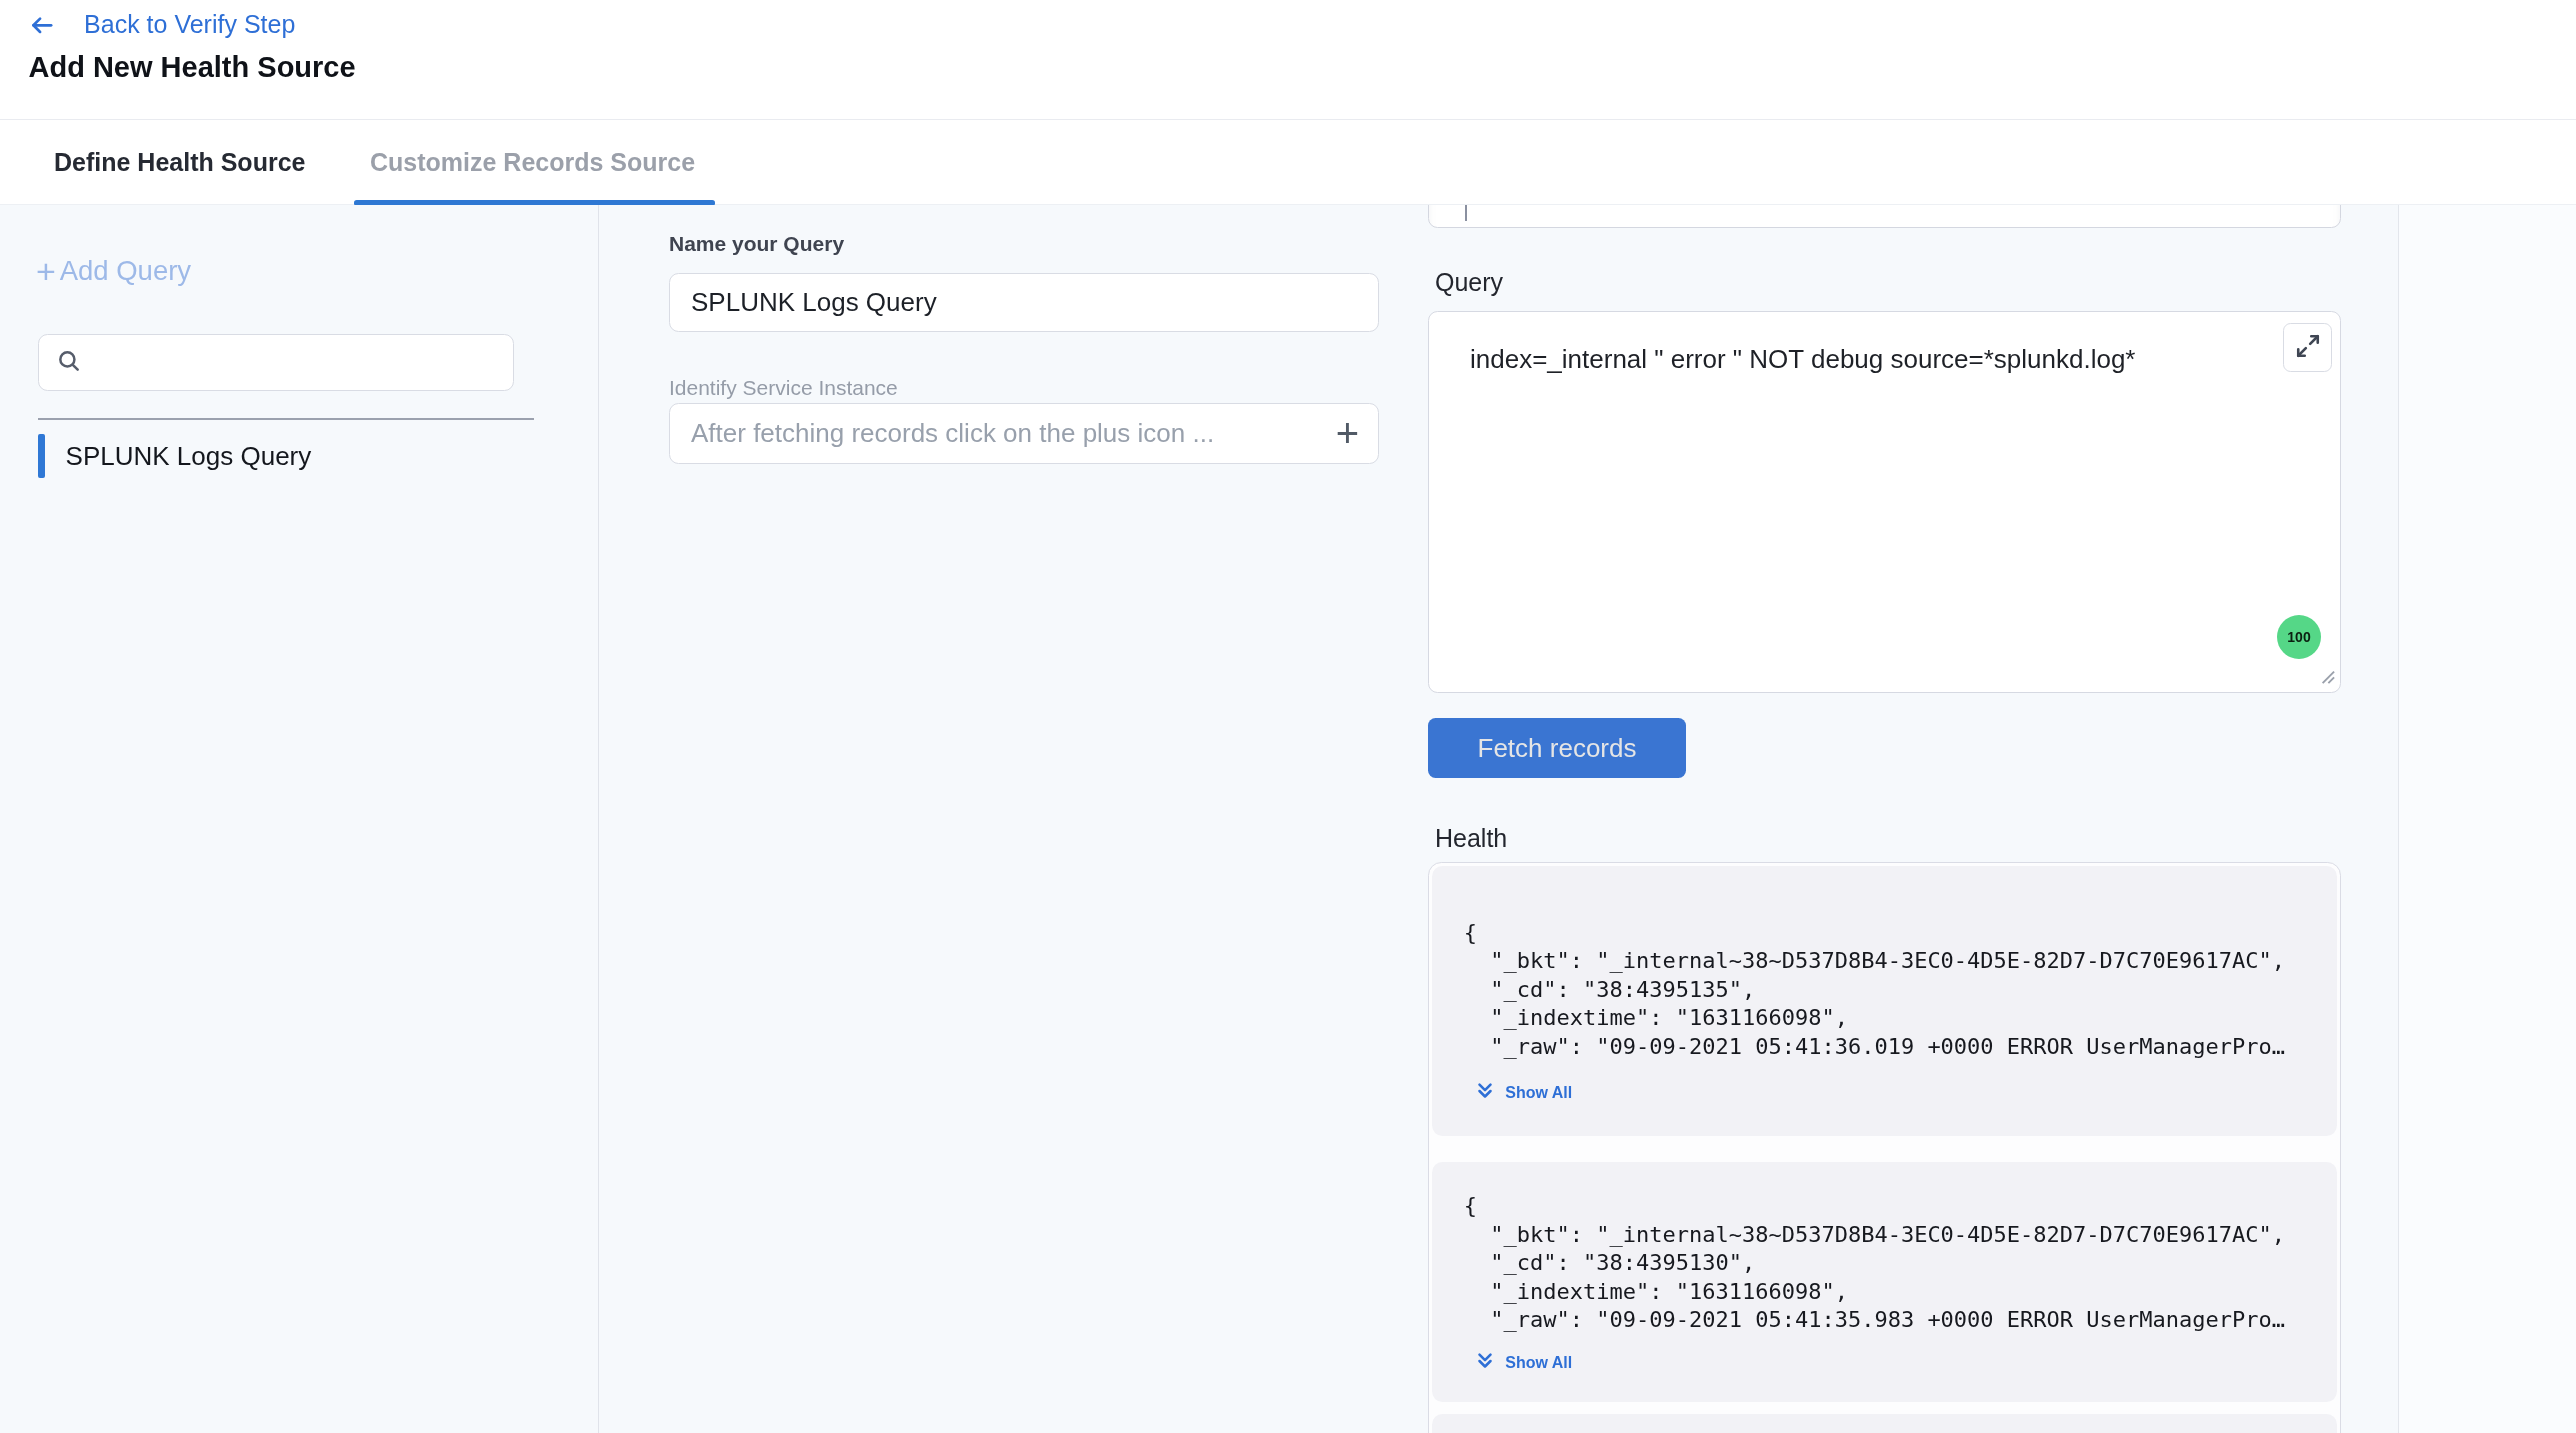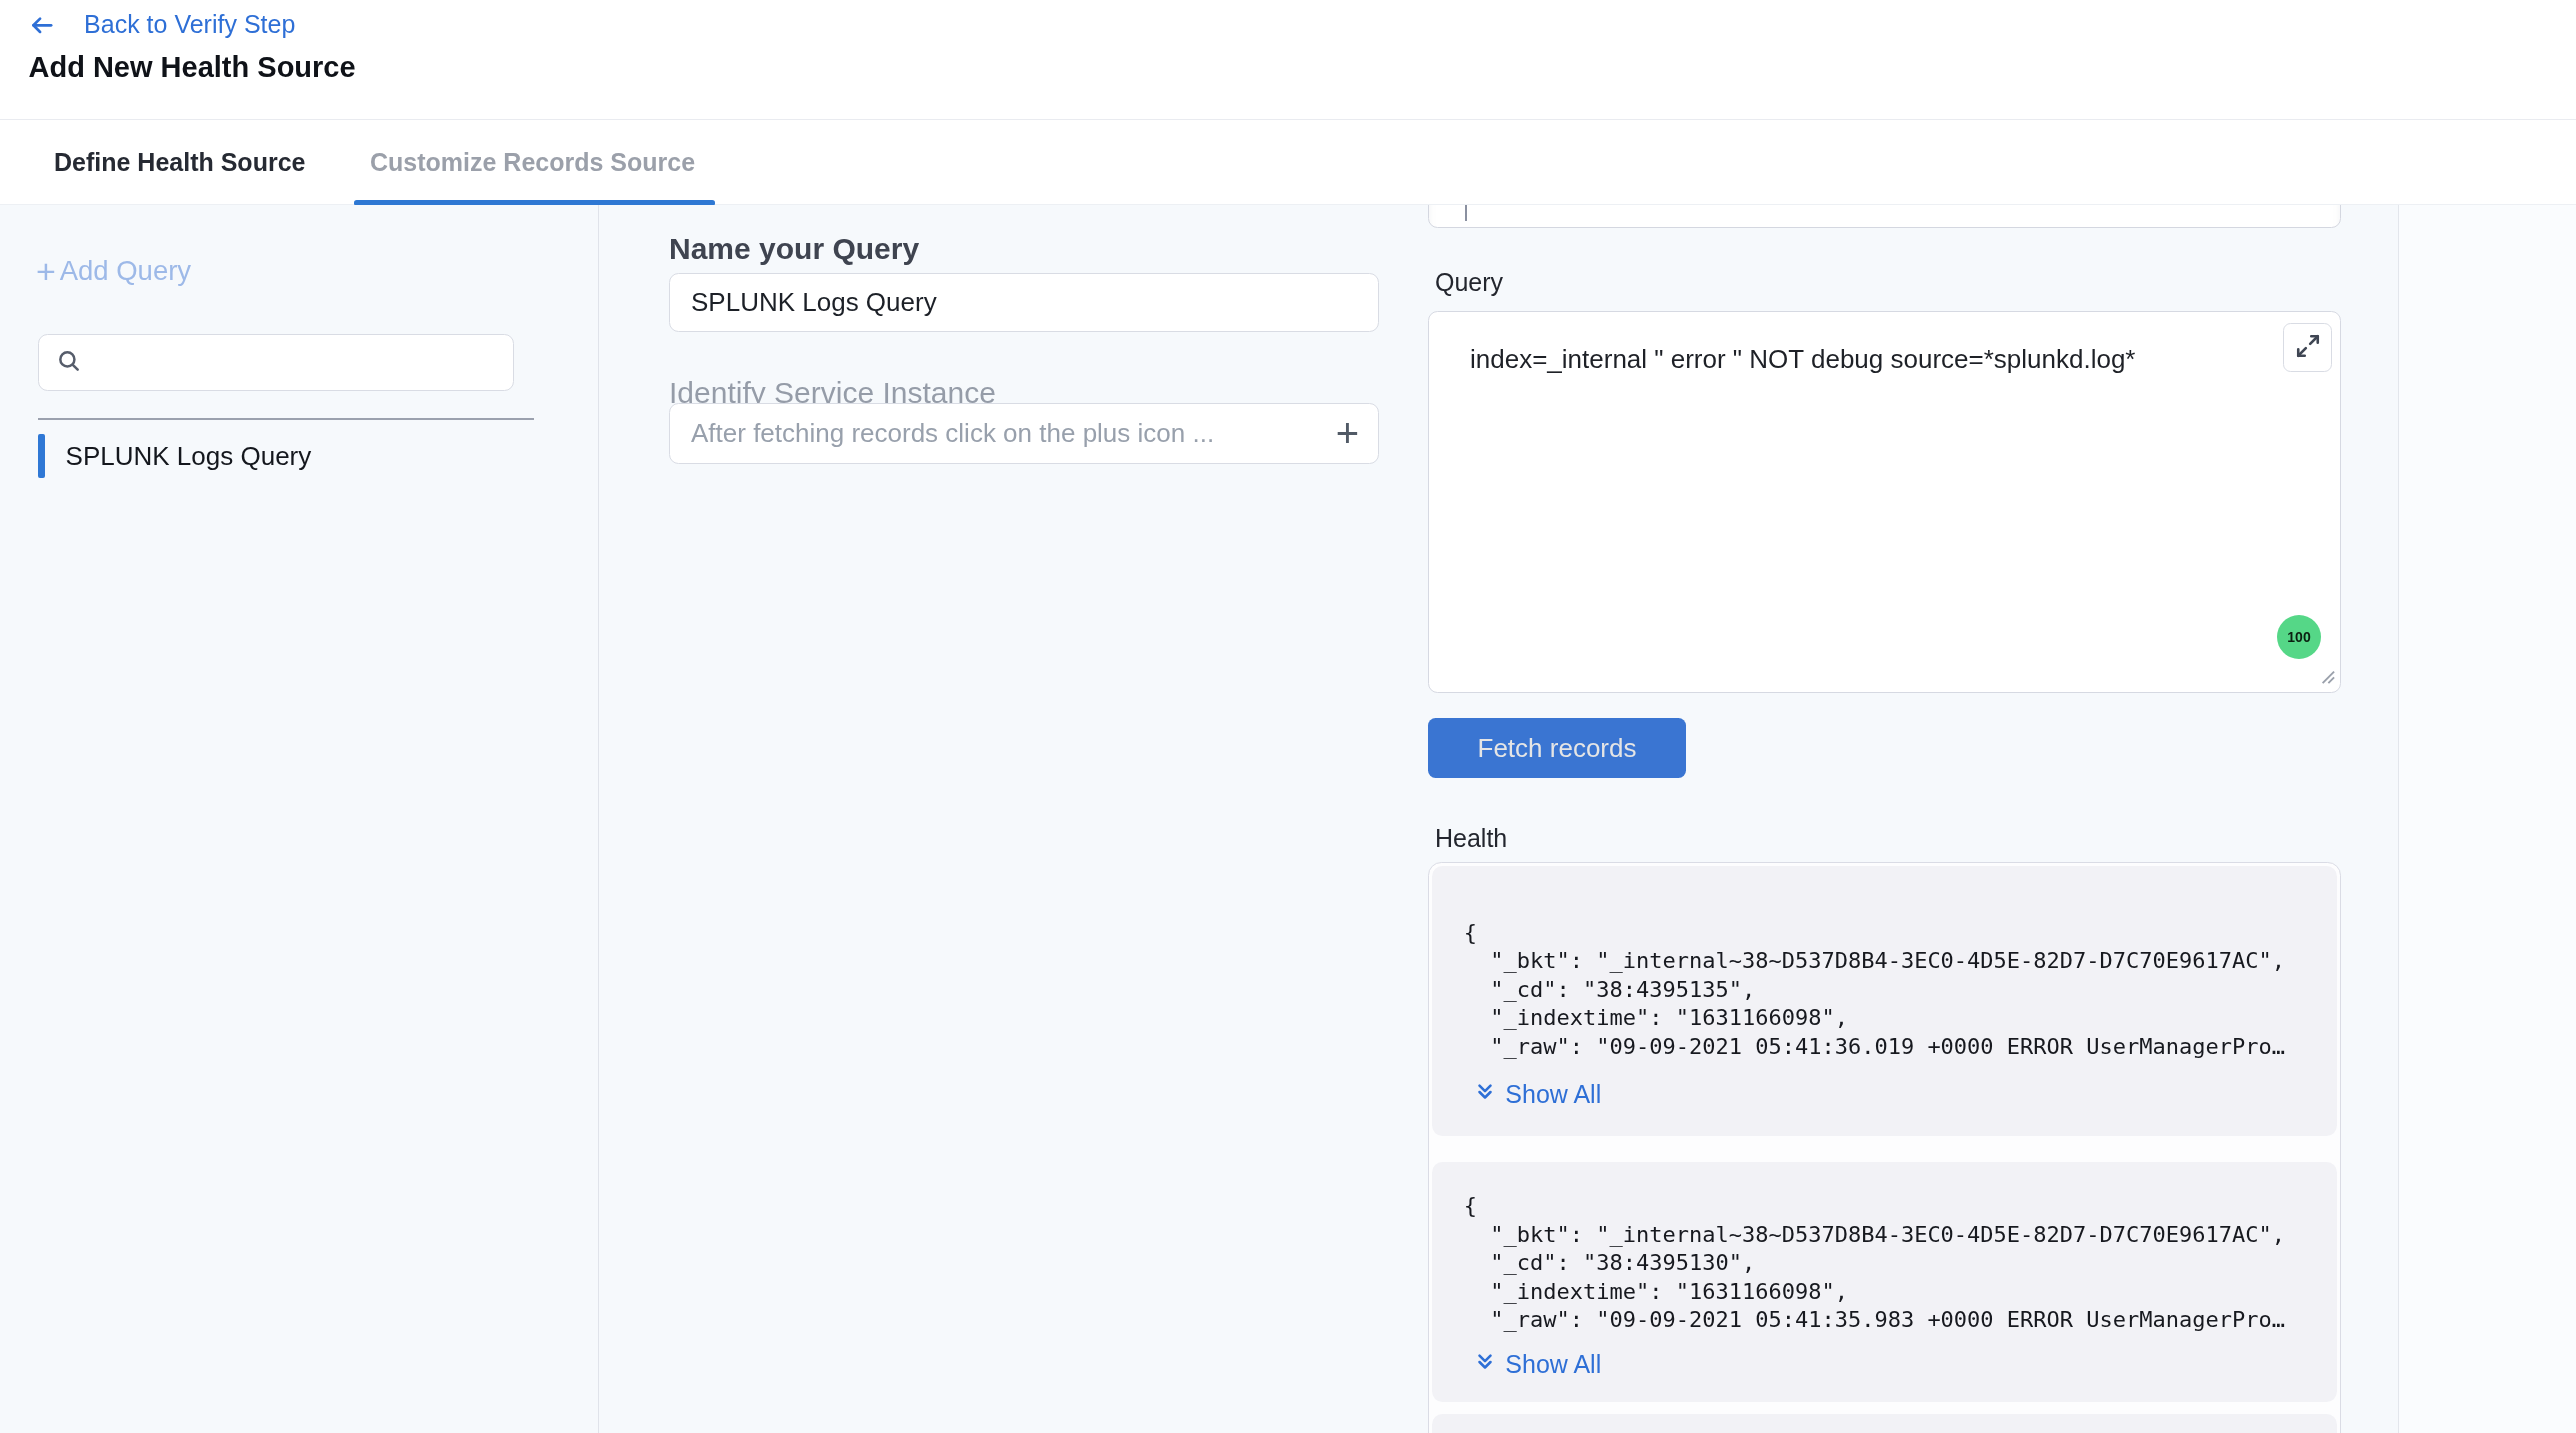--- a/index.html
+++ b/index.html
@@ -46,21 +46,21 @@
   .search-box{position:absolute;left:38px;top:129px;width:476px;height:57px;background:#fff;
     border:1.9px solid #d9dce4;border-radius:9.5px;display:flex;align-items:center;padding:0 17px;}
   .search-box input{border:none;outline:none;flex:1;font-size:25px;margin-left:13.3px;
     font-family:"Liberation Sans",sans-serif;background:transparent;}
   .sidebar-divider{position:absolute;left:38px;top:213px;width:496px;height:1.9px;background:#9ba1ae;}
   .query-item{position:absolute;left:38px;top:228px;height:46px;display:flex;align-items:center;cursor:pointer;}
   .query-item .bar{width:6.6px;height:44px;background:var(--selected-bar);border-radius:1.9px;}
   .query-item .label{margin-left:21px;font-size:26px;color:#14171d;}
 
   
-  .field-label{position:absolute;font-size:30px;font-weight:600;color:#3f4450;}
+  .field-label{position:absolute;font-size:21px;font-weight:600;color:#3f4450;}
   .field-label.muted{color:#959ca8;font-weight:500;}
   .text-input{position:absolute;background:#fff;border:1.9px solid #d9dce4;border-radius:9.5px;
     font-size:26px;color:#1c2027;padding:0 21px;font-family:"Liberation Sans",sans-serif;outline:none;}
   .si-wrap{position:absolute;left:669px;top:198px;width:710px;height:61px;background:#fff;
     border:1.9px solid #d9dce4;border-radius:9.5px;display:flex;align-items:center;}
   .si-wrap input{flex:1;border:none;outline:none;font-size:26px;padding:0 0 0 21px;
     font-family:"Liberation Sans",sans-serif;color:#1c2027;background:transparent;min-width:0;}
   .si-wrap input::placeholder{color:#98a0ac;}
   .text-input::placeholder{color:#98a0ac;}
   .si-plus{width:61px;height:100%;display:flex;align-items:center;justify-content:center;
@@ -88,21 +88,21 @@
     background:#fdfdfe;border:1.9px solid #dadce5;border-radius:13.3px;overflow:hidden;padding:2.8px;}
   .record-card{background:var(--card-bg);border-radius:10.4px;width:100%;}
   .record-card.c1{height:270px;}
   .record-card.c2{height:240px;margin-top:26.6px;}
   .record-card.c3{height:285px;margin-top:11.4px;}
   .record-code{font-family:"DejaVu Sans Mono",monospace;font-size:22px;line-height:28.5px;
     color:#17191f;white-space:pre;padding:0;margin:0 0 0 32px;overflow:hidden;}
   .c1 .record-code{padding-top:53px;}
   .c2 .record-code{padding-top:30px;}
   .show-all{display:flex;align-items:center;gap:9.5px;margin-left:42px;color:var(--link-blue);
-    font-size:25px;font-weight:400;cursor:pointer;width:max-content;}
+    font-size:16px;font-weight:700;cursor:pointer;width:max-content;}
   .c1 .show-all{margin-top:19px;}
   .c2 .show-all{margin-top:15px;}
 
   
   .right-divider{position:absolute;left:2398px;top:0;width:1.9px;height:100%;background:#e3e6ec;}
   .right-strip{position:absolute;left:2399px;top:0;right:0;height:100%;background:#fafcfe;}
 </style>
 </head>
 <body>
 

